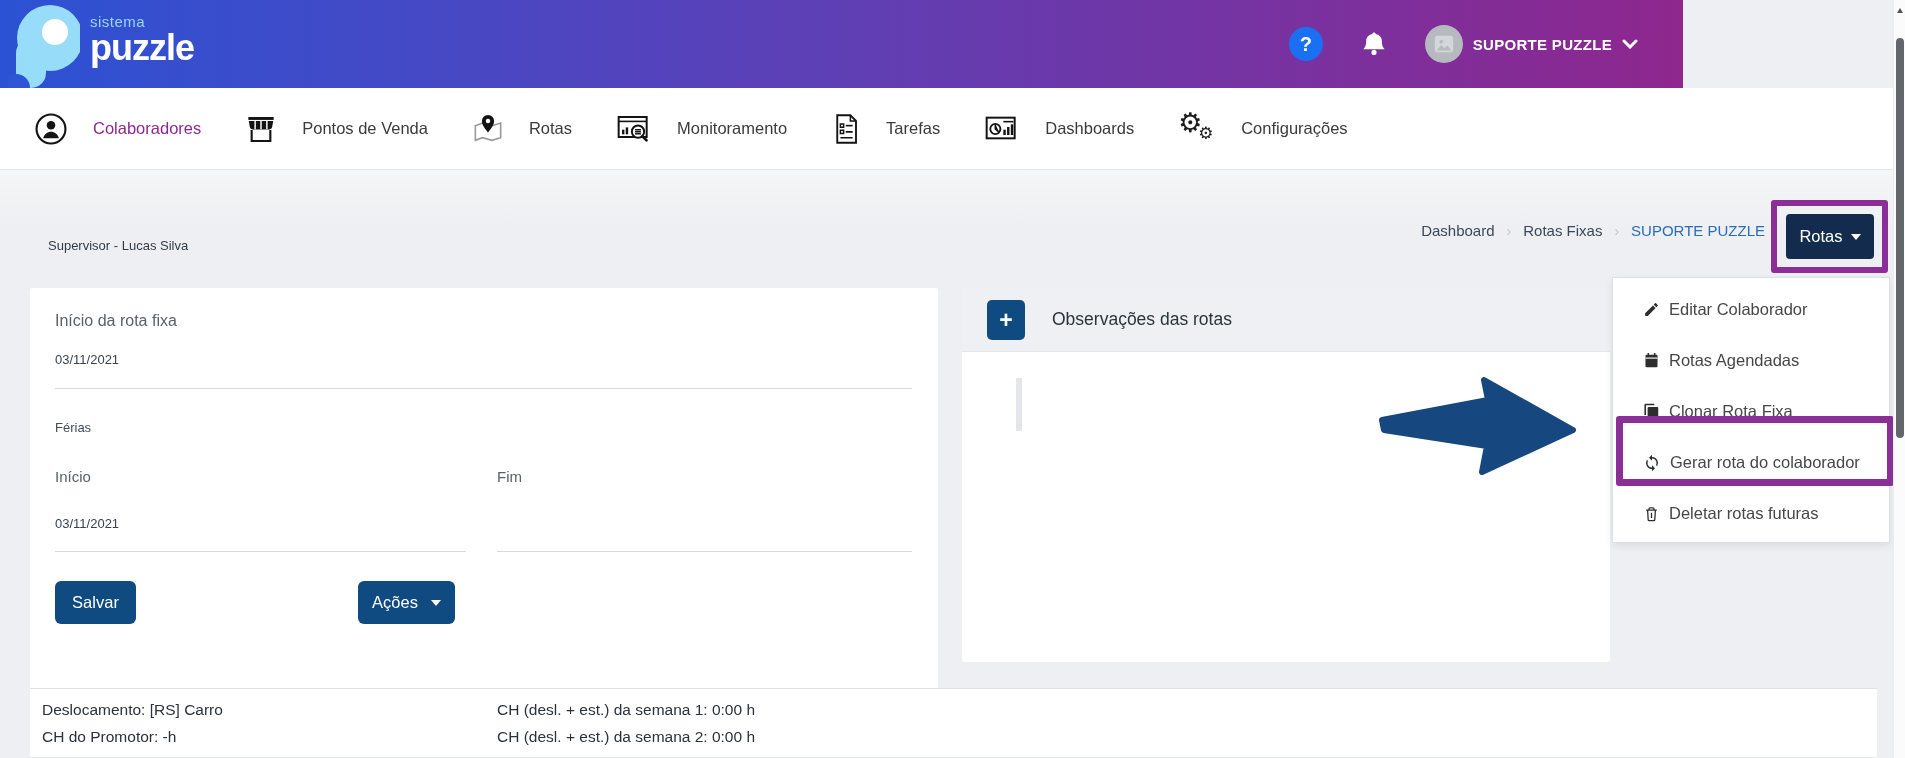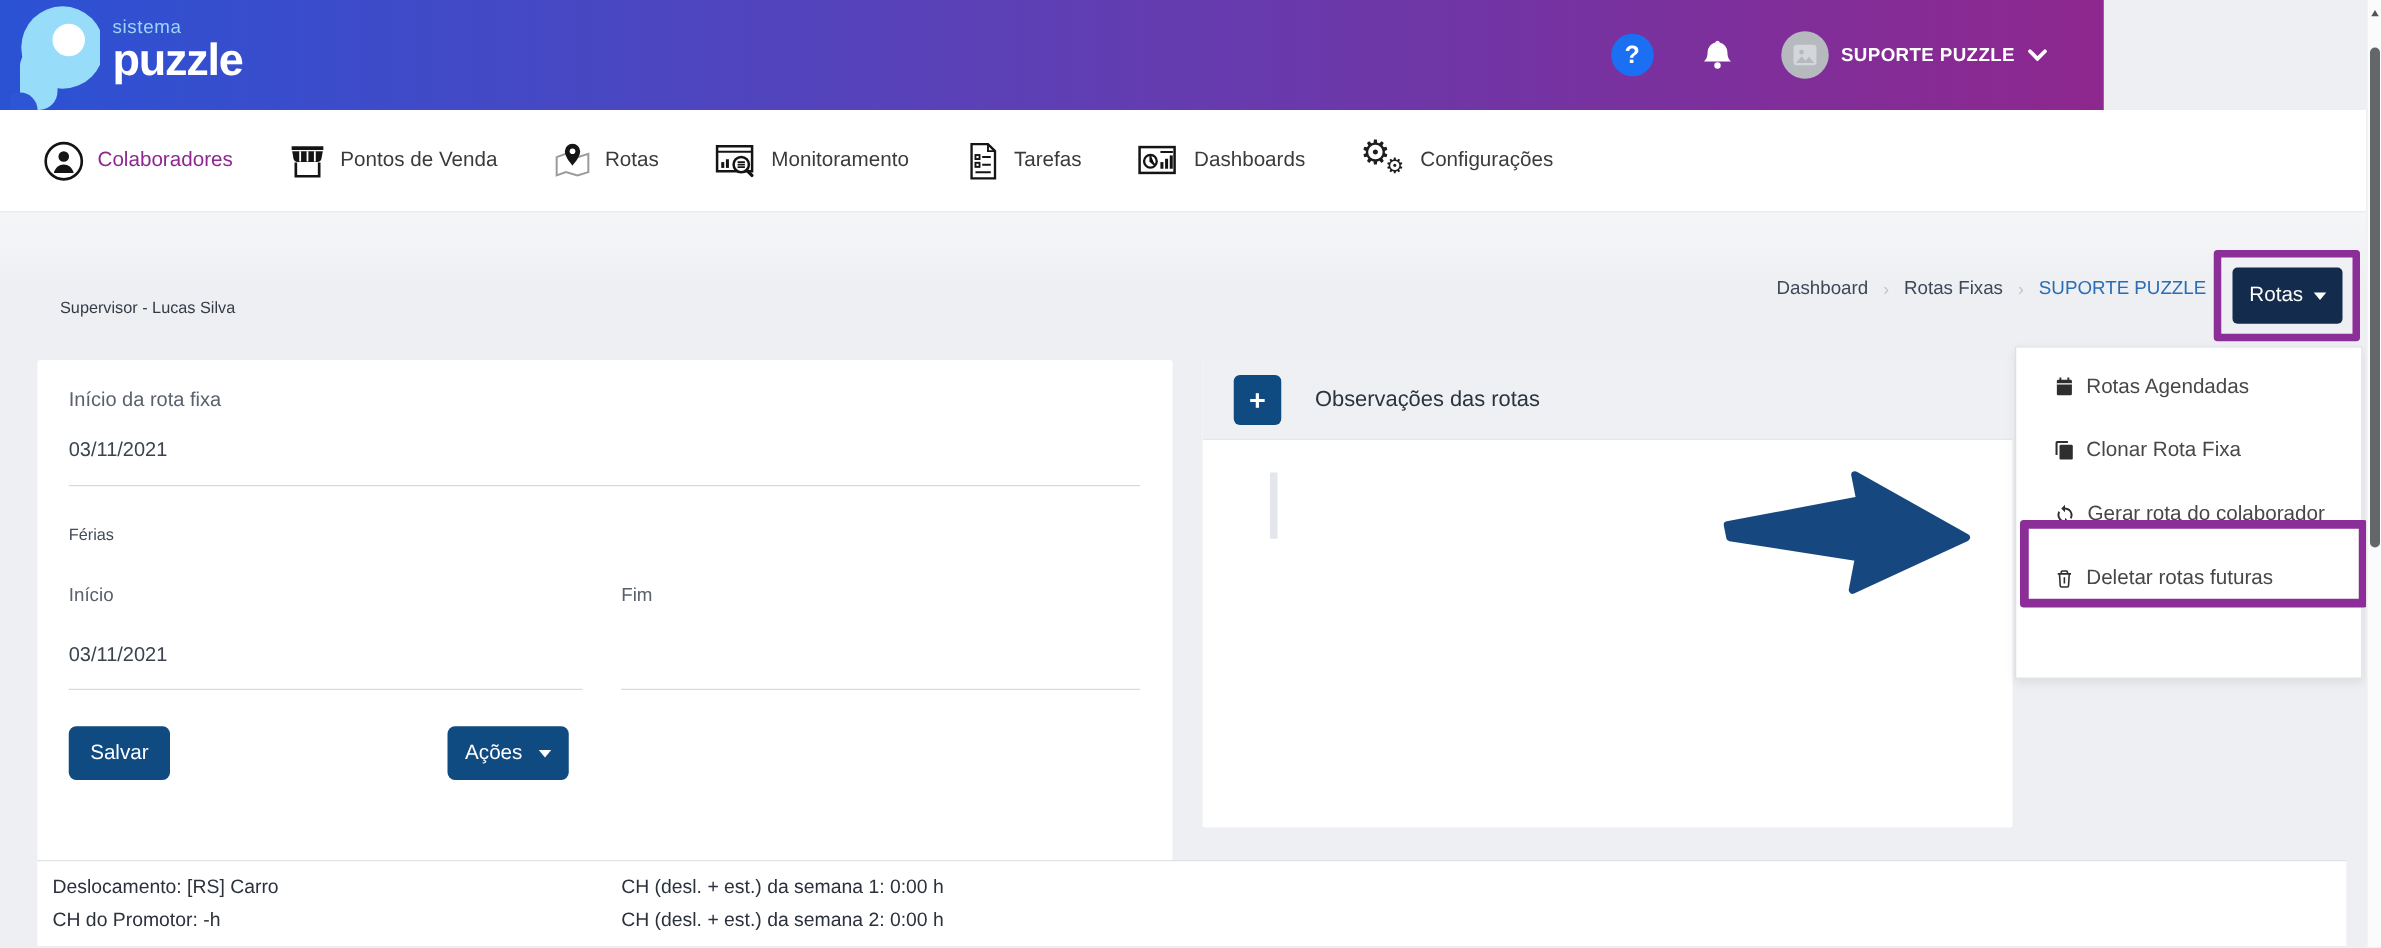--- a/index.html
+++ b/index.html
@@ -30,21 +30,21 @@
   .help-button{width:34px;height:34px;border-radius:50%;background:var(--help-circle-blue);
     color:#fff;font-weight:bold;font-size:20px;display:flex;align-items:center;justify-content:center;cursor:pointer;}
   .bell-button{width:30px;height:32px;cursor:pointer;display:flex;align-items:center;justify-content:center;}
   .user-menu{display:flex;align-items:center;gap:10px;cursor:pointer;}
   .avatar{width:38px;height:38px;border-radius:50%;background:#b6babf;display:flex;align-items:center;justify-content:center;}
   .user-name{color:#fff;font-size:15px;font-weight:bold;letter-spacing:.3px;}
 
   
   .main-nav{position:absolute;left:0;top:88px;width:1905px;height:82px;background:#fff;
     border-bottom:1px solid #e2e5e9;display:flex;align-items:center;padding-left:34px;gap:44px;}
-  .nav-item{display:flex;align-items:center;gap:10px;cursor:pointer;}
+  .nav-item{display:flex;align-items:center;gap:25px;cursor:pointer;}
   .nav-item .nav-label{font-size:16.5px;color:#3b3b3b;}
   .nav-item.active .nav-label{color:var(--accent-purple);}
   .gear-glyph{font-family:"DejaVu Sans",sans-serif;color:#1d1d1d;line-height:1;}
 
   
   .main{position:absolute;left:0;top:170px;width:1905px;height:588px;
     background:linear-gradient(180deg,#f5f6f8 0,#edeff2 60px);}
   .page-title{position:absolute;left:30px;top:30px;font-size:24px;color:#222c38;}
   .page-title .bold{font-weight:bold;}
   .page-subtitle{position:absolute;left:48px;top:68px;font-size:13px;color:#333c46;}
@@ -65,21 +65,21 @@
 
   .dropdown-menu{position:absolute;left:1612px;top:107px;width:278px;height:266px;background:#fff;
     border:1px solid #dcdfe3;box-shadow:0 3px 8px rgba(0,0,0,.08);z-index:20;padding-top:6px;}
   .dropdown-item{height:51px;display:flex;align-items:center;padding-left:30px;gap:9px;cursor:pointer;
     font-size:16.5px;color:#474747;}
   .dropdown-item svg{flex:0 0 auto;}
 
   
   .route-card{position:absolute;left:30px;top:118px;width:908px;height:464px;background:#fff;border-radius:2px;}
   .field-label{position:absolute;font-size:16px;color:#59616b;}
-  .field-value{position:absolute;font-size:16px;color:#3a434e;}
+  .field-value{position:absolute;font-size:13px;color:#3a434e;}
   .underline{position:absolute;height:1px;background:#d6d9dd;}
   .ferias-title{position:absolute;left:25px;top:132px;font-size:13px;color:#434c57;}
   .navy-btn{position:absolute;height:43px;background:var(--primary-navy);border:none;border-radius:6px;
     color:#fff;font-size:16.5px;font-family:inherit;cursor:pointer;display:flex;align-items:center;justify-content:center;gap:9px;}
 
   
   .obs-card{position:absolute;left:962px;top:118px;width:648px;height:374px;background:#fff;border-radius:2px;overflow:hidden;}
   .obs-header{position:absolute;left:0;top:0;width:648px;height:64px;background:#eef0f4;border-bottom:1px solid #e4e7eb;}
   .obs-add-btn{position:absolute;left:25px;top:12px;width:38px;height:40px;background:var(--primary-navy);
     border:none;border-radius:5px;color:#fff;font-size:23px;font-weight:bold;cursor:pointer;
@@ -229,20 +229,26 @@
 
     <button class="rotas-button">
       <span>Rotas</span>
       <span class="caret-down"></span>
     </button>
     <div class="annotation-box annotation-rotas"></div>
 
     <div class="dropdown-menu">
       <div class="dropdown-item">
         <svg width="17" height="17" viewBox="0 0 24 24">
+          <path fill="#2e2e2e" d="M3 17.25V21h3.75L17.8 9.94l-3.75-3.75L3 17.25zM20.71 7.04a1 1 0 0 0 0-1.41l-2.34-2.34a1 1 0 0 0-1.41 0l-1.83 1.83 3.75 3.75 1.83-1.83z"></path>
+        </svg>
+        <span>Editar Colaborador</span>
+      </div>
+      <div class="dropdown-item">
+        <svg width="17" height="17" viewBox="0 0 24 24">
           <path stroke="#2e2e2e" stroke-width="2.2" d="M7.5 1.5v4M16.5 1.5v4"></path>
           <rect x="3.5" y="4" width="17" height="17.5" rx="1.5" fill="#2e2e2e"></rect>
           <path stroke="#fff" stroke-width="1.6" d="M3.5 8.6h17"></path>
         </svg>
         <span>Rotas Agendadas</span>
       </div>
       <div class="dropdown-item">
         <svg width="17" height="17" viewBox="0 0 24 24">
           <path fill="#2e2e2e" d="M16 1H4a2 2 0 0 0-2 2v14h2.3V3.3H16z"></path>
           <rect x="6.5" y="5.5" width="15" height="16.5" rx="1.5" fill="#2e2e2e"></rect>

